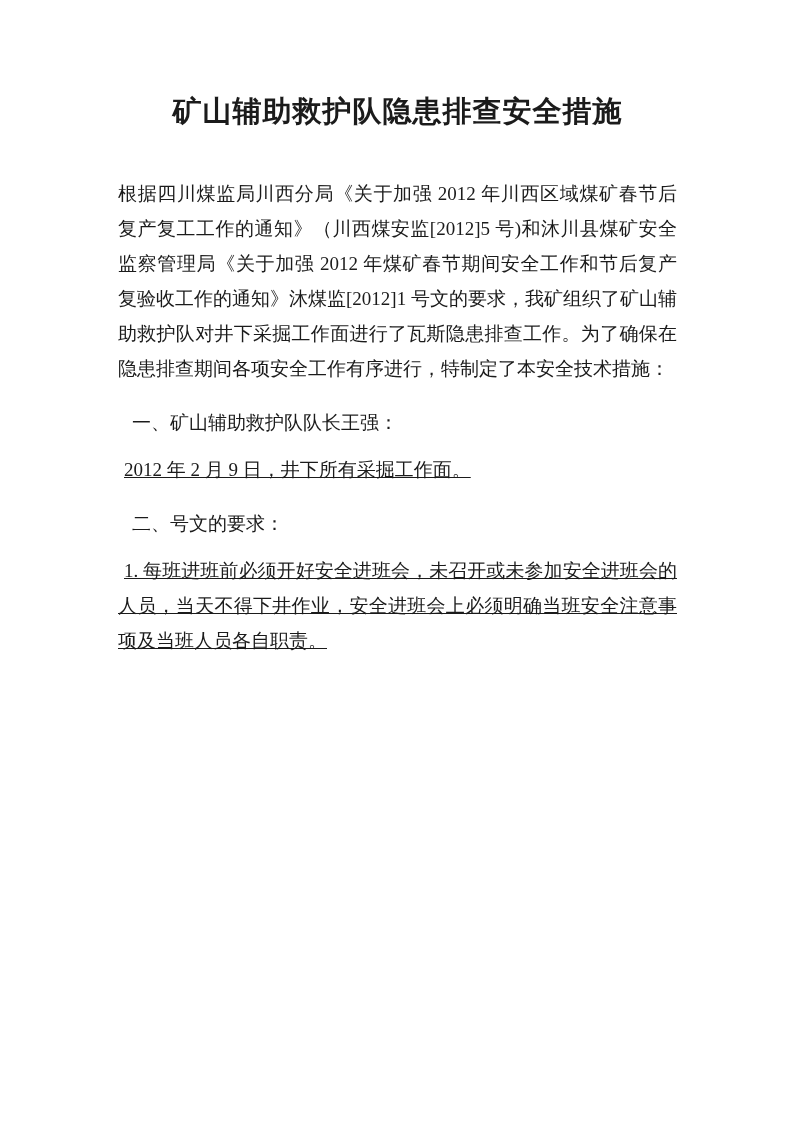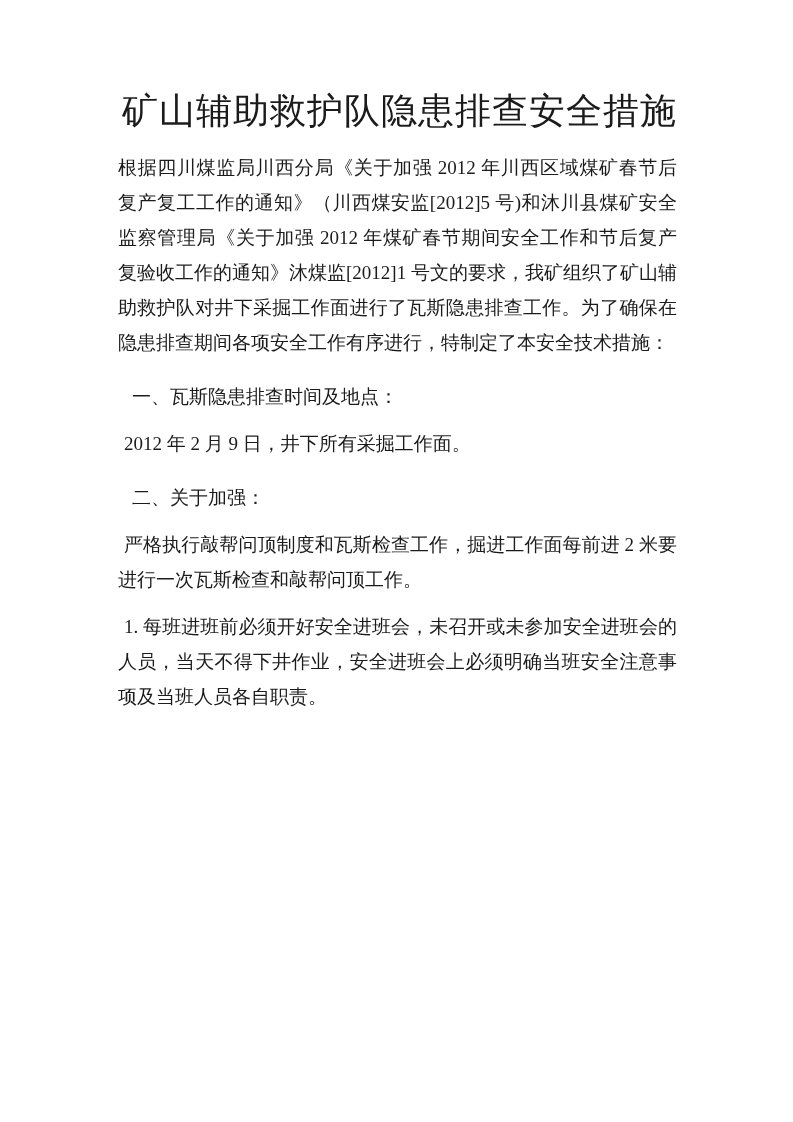--- a/index.html
+++ b/index.html
@@ -16,53 +16,53 @@
   .page {
     position: relative;
     width: 793px;
     height: 1122px;
     background: #ffffff;
     box-sizing: border-box;
     padding: 0 116px 0 118px;
     overflow: hidden;
   }
   .doc-title {
-    font-size: 36px;
-    font-weight: normal;
-    text-align: right;
+    font-size: 29px;
+    font-weight: bold;
+    text-align: center;
     letter-spacing: 1px;
     line-height: 46px;
     margin: 88px 0 0 0;
   }
   .para {
     font-size: 19px;
     line-height: 35px;
     margin: 12px 0 0 0;
     text-align: justify;
     word-break: break-all;
   }
   .para.intro {
-    margin-top: 16px;
+    margin-top: 42px;
     text-indent: 0;
   }
   .para.heading {
     margin-top: 19px;
     text-indent: 14px;
     text-align: left;
   }
   .para.body {
     text-indent: 6px;
+    text-decoration: underline;
   }
 </style>
 </head>
 <body>
 
 <div class="page">
   <h1 class="doc-title">矿山辅助救护队隐患排查安全措施</h1>
   <div id="doc-body">
       <p class="para intro">根据四川煤监局川西分局《关于加强 2012 年川西区域煤矿春节后复产复工工作的通知》（川西煤安监[2012]5 号)和沐川县煤矿安全监察管理局《关于加强 2012 年煤矿春节期间安全工作和节后复产复验收工作的通知》沐煤监[2012]1 号文的要求，我矿组织了矿山辅助救护队对井下采掘工作面进行了瓦斯隐患排查工作。为了确保在隐患排查期间各项安全工作有序进行，特制定了本安全技术措施：</p>
-      <p class="para heading">一、瓦斯隐患排查时间及地点：</p>
+      <p class="para heading">一、矿山辅助救护队队长王强：</p>
       <p class="para body">2012 年 2 月 9 日，井下所有采掘工作面。</p>
-      <p class="para heading">二、关于加强：</p>
-      <p class="para body">严格执行敲帮问顶制度和瓦斯检查工作，掘进工作面每前进 2 米要进行一次瓦斯检查和敲帮问顶工作。</p>
+      <p class="para heading">二、号文的要求：</p>
       <p class="para body">1. 每班进班前必须开好安全进班会，未召开或未参加安全进班会的人员，当天不得下井作业，安全进班会上必须明确当班安全注意事项及当班人员各自职责。</p>
     </div>
 </div>
 
 </body></html>

